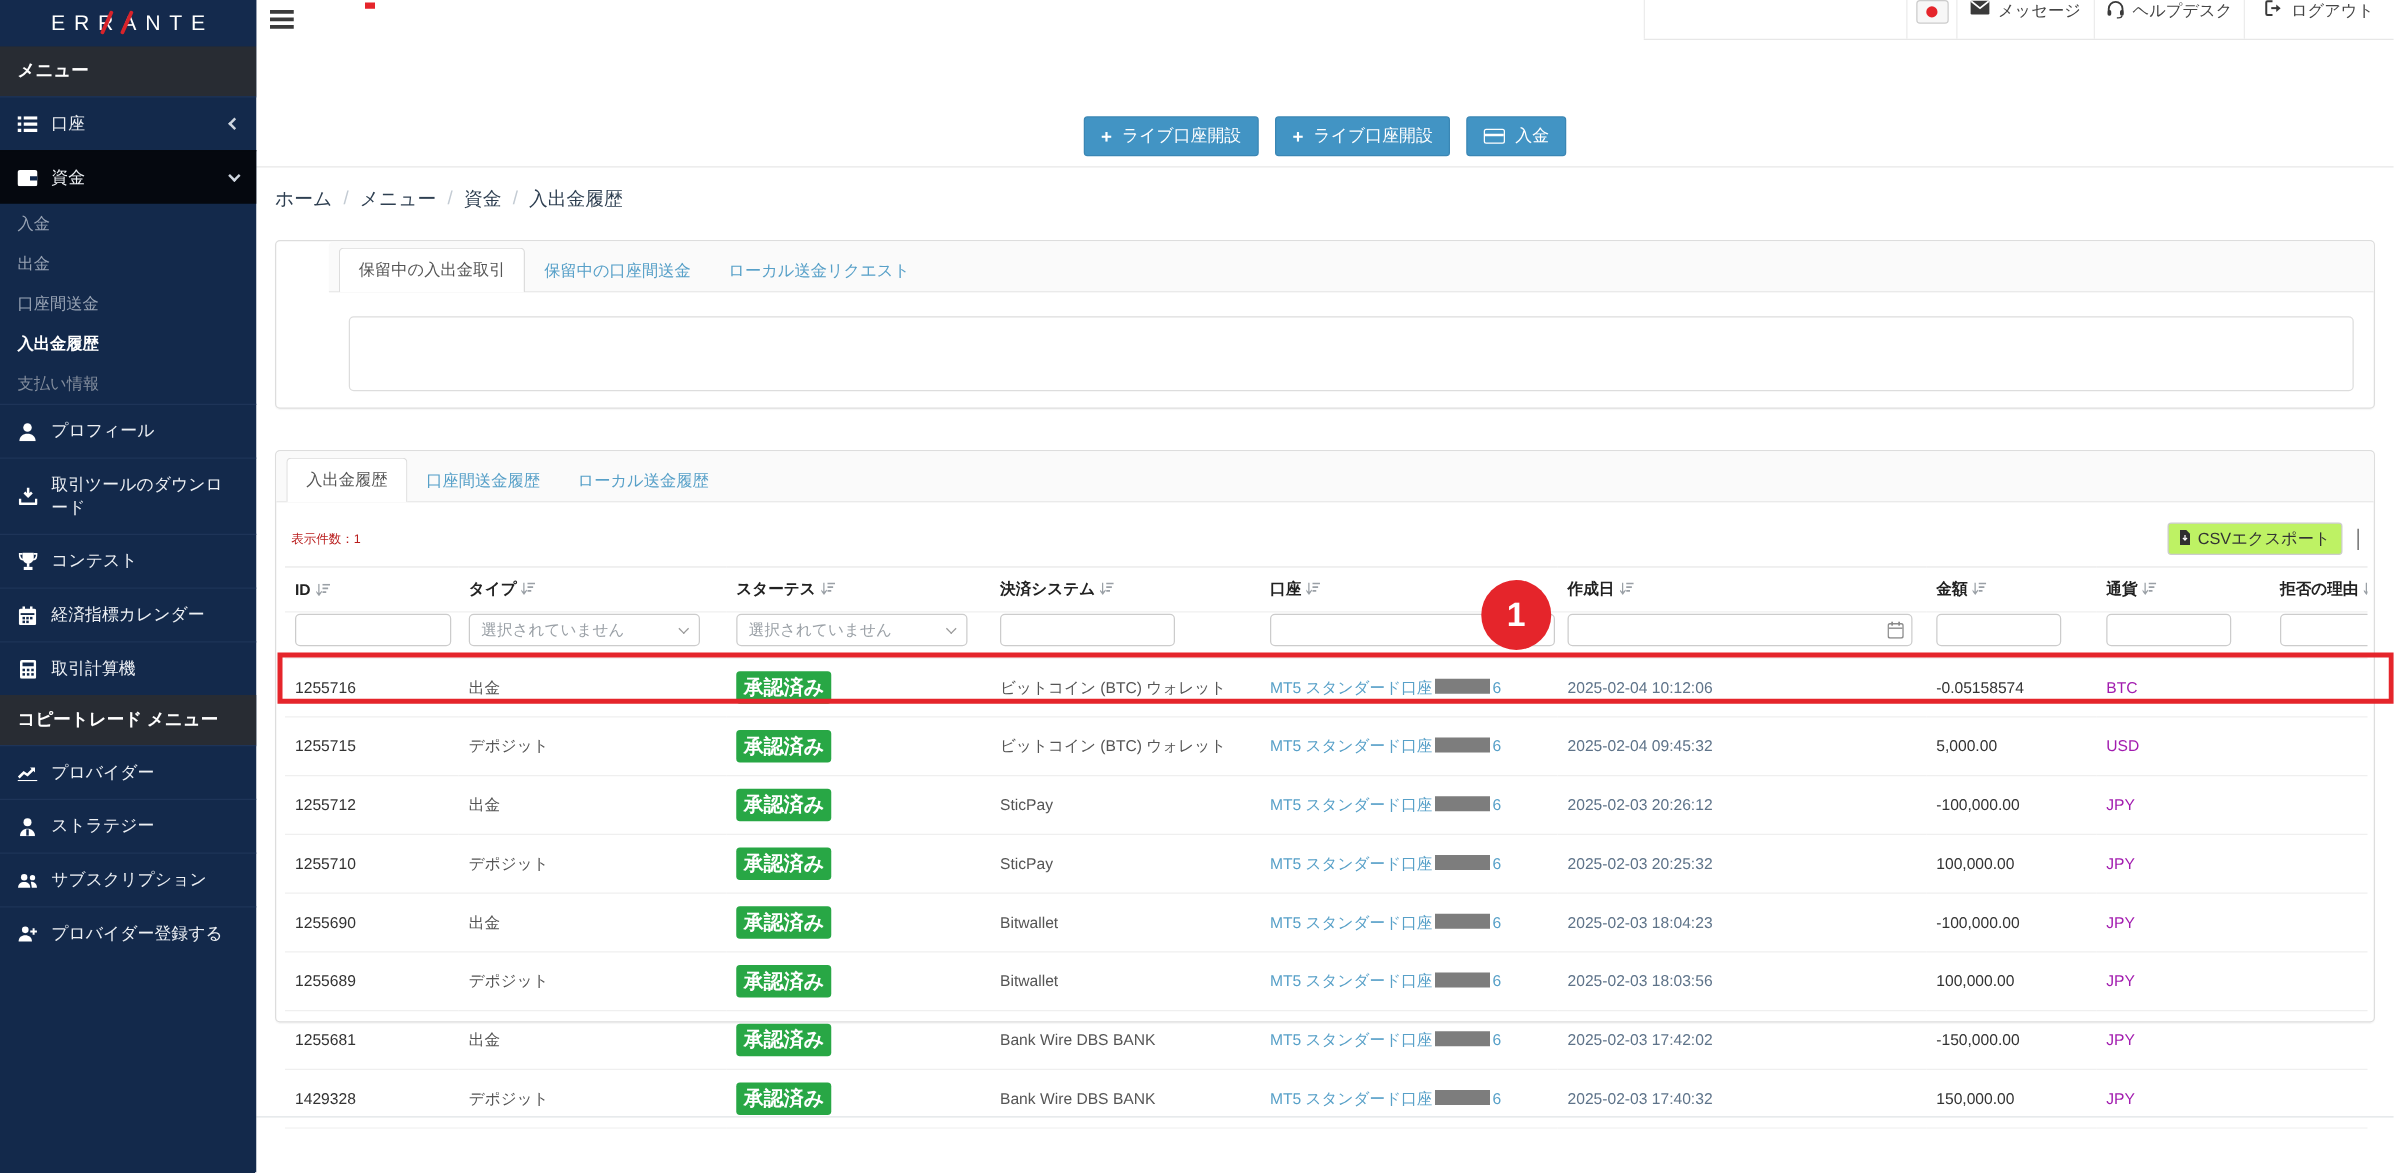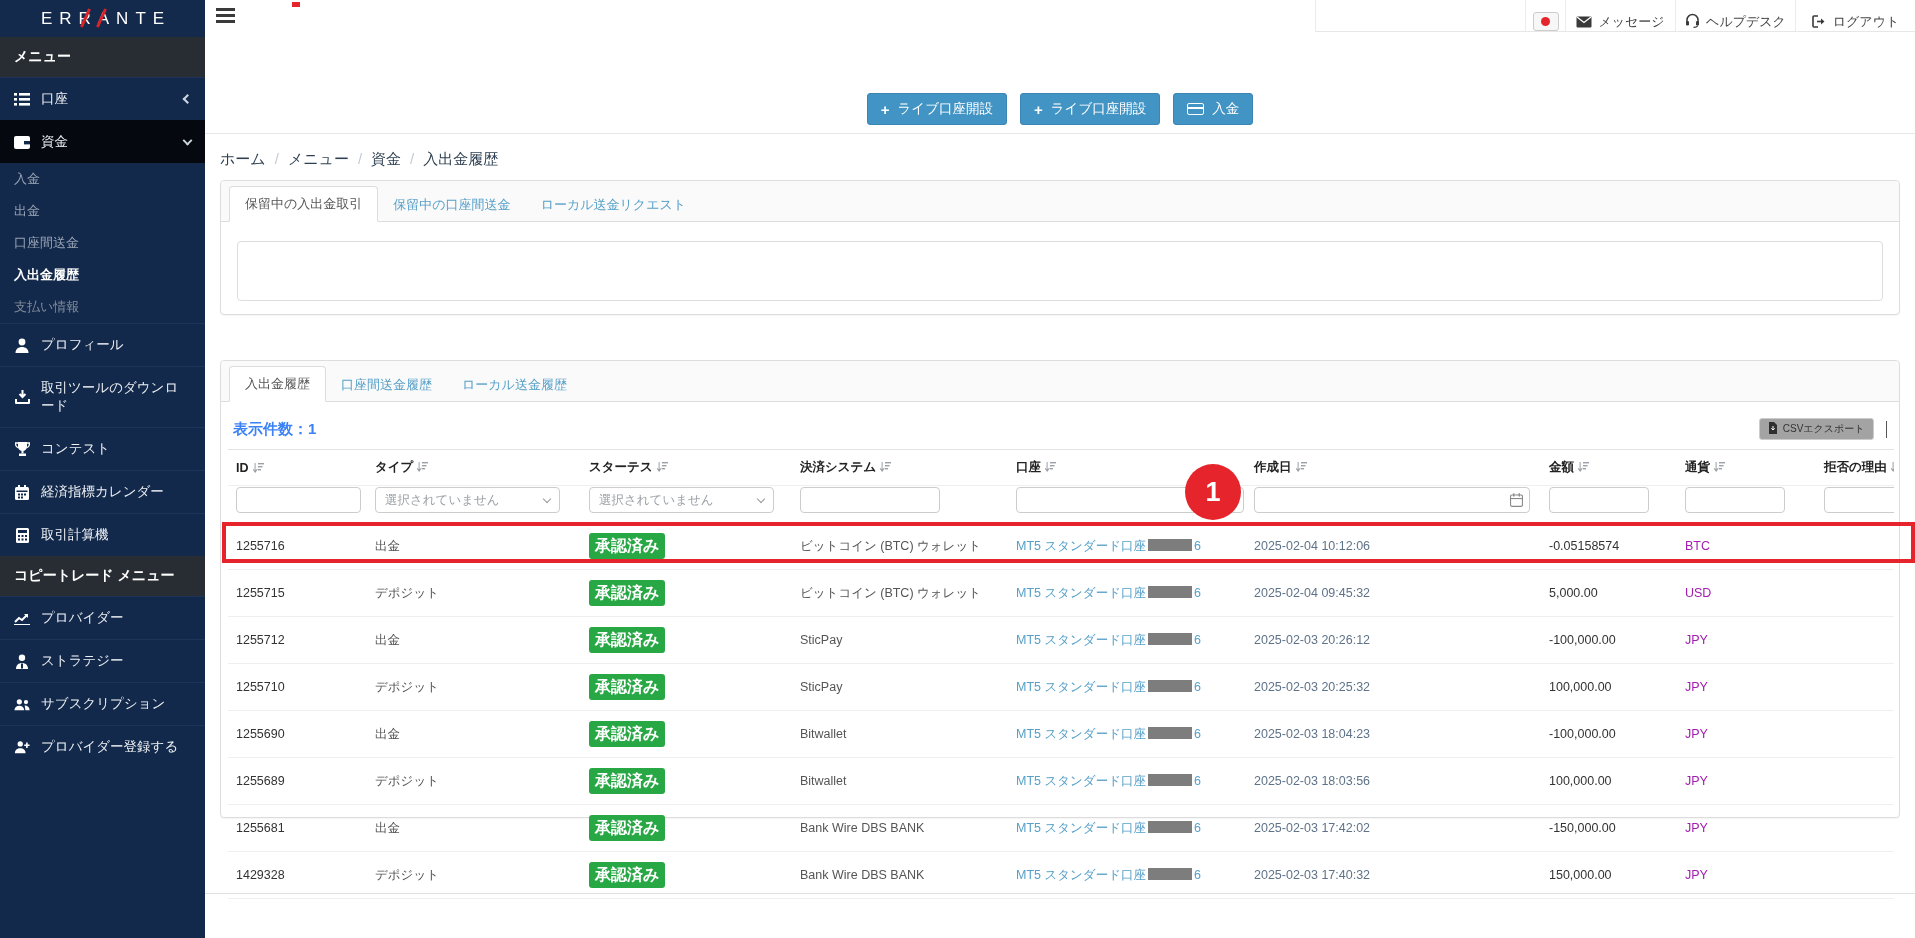--- a/index.html
+++ b/index.html
@@ -24,50 +24,50 @@
   .nav-sub.muted { color:#828c9c; }
   .nav-sub:last-of-type { padding-bottom:12px; }
 
   
   .main { position:absolute; left:205px; top:0; right:0; bottom:0; background:#fff; }
   .topbar { position:relative; height:32px; }
   .hamburger { position:absolute; left:11px; top:8px; width:19px; height:16px; cursor:pointer; }
   .hamburger i { display:block; width:19px; height:2.5px; background:#3a3a3a; margin-bottom:3.5px; }
   .red-tick { position:absolute; left:87px; top:2px; width:8px; height:5px; background:#e5252b; }
   .topbar-right { position:absolute; right:0; top:0; height:32px; display:flex; align-items:stretch; border-bottom:1px solid #e7e7e7; }
-  .tb-cell { display:flex; align-items:flex-end; justify-content:center; gap:6px; font-size:13px; color:#444; border-left:1px solid #ececec; cursor:pointer; }
+  .tb-cell { display:flex; align-items:flex-start; justify-content:center; gap:6px; font-size:13px; color:#444; border-left:1px solid #ececec; cursor:pointer; }
   .tb-spacer { width:210px; cursor:default; }
   .tb-flag { width:40px; }
   .flag-box { width:26px; height:19px; border:1px solid #ccc; border-radius:3px; background:#f7f7f7; display:flex; align-items:center; justify-content:center; }
   .flag-dot { width:9px; height:9px; border-radius:50%; background:#e5252b; }
   .tb-msg { width:110px; } .tb-help { width:120px; } .tb-logout { width:120px; }
 
   .actions-row { position:absolute; top:93px; left:0; right:0; display:flex; justify-content:center; gap:13px; }
   .btn-primary { display:flex; align-items:center; gap:8px; background:#4294c4; border:1px solid #3a86b4; color:#fff; font-size:13.5px; padding:6px 13px; border-radius:3px; cursor:pointer; font-family:inherit; }
   .btn-primary .plus { font-size:15px; font-weight:bold; line-height:1; }
   .card-ic { width:17px; height:12px; border:1.5px solid #fff; border-radius:2px; position:relative; display:inline-block; }
   .card-ic::before { content:""; position:absolute; left:0; right:0; top:2.5px; height:2.5px; background:#fff; }
 
   .content-top-line { position:absolute; top:133px; left:0; right:0; border-top:1px solid #e7e7e7; }
   .breadcrumb { position:absolute; top:150px; left:15px; display:flex; gap:9px; font-size:15px; color:#2e3f51; }
   .breadcrumb .sep { color:#c3cbd3; }
   .crumb { cursor:pointer; }
 
   .card { position:absolute; left:15px; width:1680px; background:#fff; border:1px solid #ddd; border-radius:4px; box-shadow:0 1px 1px rgba(0,0,0,.04); }
-  .card1 { top:180px; height:135px; }
+  .card1 { top:192px; height:135px;padding-left:42px; }
   .card2 { top:360px; height:458px; }
   .tabstrip { display:flex; align-items:flex-end; background:#fafafa; border-bottom:1px solid #ddd; padding:5px 8px 0; border-radius:4px 4px 0 0; }
   .tab { padding:8px 15px; font-size:13px; color:#57a0c8; cursor:pointer; margin-bottom:-1px; white-space:nowrap; }
   .tab.active { background:#fff; border:1px solid #ddd; border-bottom:1px solid #fff; border-radius:4px 4px 0 0; color:#555; }
   .empty-box { margin:19px 16px; height:60px; border:1px solid #ddd; border-radius:4px; }
 
   .list-header { display:flex; justify-content:space-between; align-items:center; padding:16px 12px 9px 12px; }
-  .count-label { font-size:15px; font-weight:bold; color:#3b82f6; }
+  .count-label { font-size:10px; font-weight:normal; color:#b91c1c; }
   .csv-area { display:flex; align-items:center; gap:12px; }
-  .csv-btn { display:flex; align-items:center; gap:5px; border:1px solid #ccc; background:#a3a3a3; border-radius:3px; padding:3px 8px; font-size:10px; color:#333; cursor:pointer; font-family:inherit; }
+  .csv-btn { display:flex; align-items:center; gap:5px; border:1px solid #ccc; background:#bef264; border-radius:3px; padding:3px 8px; font-size:13px; color:#333; cursor:pointer; font-family:inherit; }
   .vbar { width:1.5px; height:17px; background:#555; }
 
   .table-wrap { overflow:hidden; width:1666px; margin-left:7px; }
   table { border-collapse:collapse; table-layout:fixed; width:1733px; }
   thead th { text-align:left; font-size:12.5px; color:#222; padding:9px 8px; border-top:1px solid #e3e3e3; font-weight:bold; cursor:pointer; }
   thead th .sort-ic { margin-left:4px; vertical-align:-1px; }
   .filter-row td { padding:1px 8px 9px; }
   .f-input { height:26px; border:1px solid #ccc; border-radius:4px; background:#fff; font-size:12.5px; padding:0 7px; font-family:inherit; color:#333; }
   .f-select { height:26px; border:1px solid #ccc; border-radius:4px; background:#fff; font-size:12.5px; color:#9aa0a6; display:flex; align-items:center; justify-content:space-between; padding:0 9px; cursor:pointer; }
   .sel-caret { width:6px; height:6px; border-right:1.5px solid #999; border-bottom:1.5px solid #999; transform:rotate(45deg); margin-top:-3px; }

